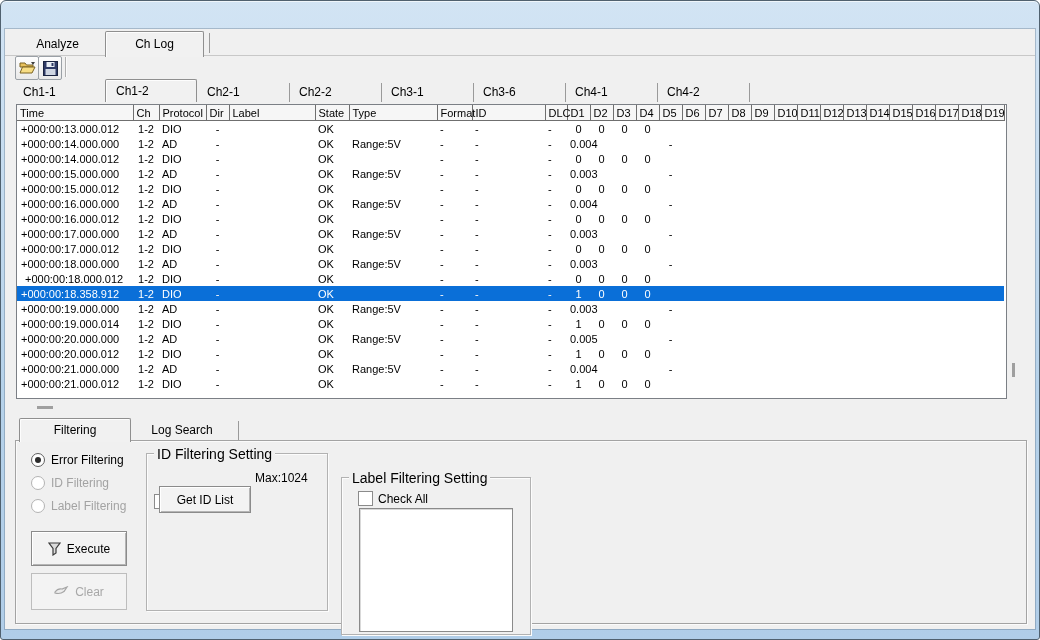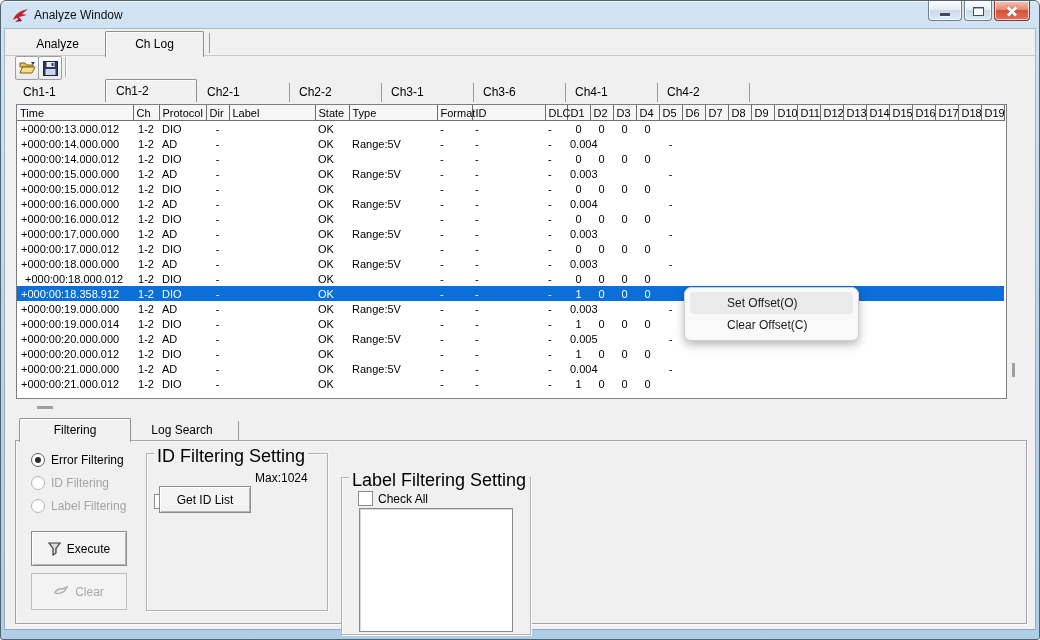--- a/index.html
+++ b/index.html
@@ -71,61 +71,40 @@
         display:flex;align-items:center;justify-content:center;font-size:12px;color:#000;gap:6px;}
   .btn3d.disabled{border-color:#bdbdbd;box-shadow:none;color:#a8a8a8;}
   .exec{left:26px;top:502px;width:94px;height:33px;}
   .clear{left:26px;top:544px;width:94px;height:35px;}
   .getid{left:12px;top:12px;width:90px;height:25px;position:absolute;margin-top:20px;}
   
   .group{position:absolute;border:1px solid #b2b2b2;box-shadow:1px 1px 0 #fcfcfc, inset 1px 1px 0 #fcfcfc;
         z-index:4;background:#f0f0f0;}
   .g1{left:141px;top:424px;width:180px;height:156px;}
   .g2{left:336px;top:424px;width:188px;height:156px;margin-top:24px;}
-  .legend{position:absolute;top:-8px;left:7px;background:#f0f0f0;padding:0 3px;font-size:18px;color:#000;}
+  .legend{position:absolute;top:-8px;left:7px;background:#f0f0f0;padding:0 3px;font-size:14px;color:#000;}
   .maxlbl{position:absolute;left:108px;top:17px;font-size:12px;color:#000;}
   .check{position:absolute;display:flex;align-items:center;}
   .cb{width:13px;height:13px;border:1px solid #8b8b8b;background:#fff;margin-right:5px;flex:0 0 auto;}
   .cbl{font-size:12px;color:#000;}
   .listbox{position:absolute;left:17px;top:30px;width:152px;height:122px;background:#fff;
         border:1px solid #8a8a8a;box-shadow:inset 1px 1px 0 #d9d9d9;}
   
   .ctxmenu{position:absolute;left:683px;top:286px;width:173px;background:#f9f9f9;
         border:1px solid #cfcfcf;border-radius:7px;box-shadow:0 4px 10px rgba(0,0,0,.28);
         padding:4px 0;z-index:20;}
   .mi{height:22px;line-height:22px;font-size:12px;color:#1b1b1b;padding-left:37px;margin:0 5px;
         border-radius:4px;}
   .mi.hl{background:#eaeaea;}
   svg{display:block;}
 </style>
 </head>
 <body>
 
 <div class="win">
-  <div class="titlebar">
-    <svg class="app-icon" width="18" height="17" viewBox="0 0 18 17">
-      <path d="M1 13 C4 6 8 4 16 2 L10 7 L15 8 L7 10 L9 15 L5 11 Z" fill="#c2222c"></path>
-      <path d="M3 15 L8 11 L10 14 Z" fill="#8f1620"></path>
-    </svg>
-    <div class="title">Analyze Window</div>
-    <div class="winbtns">
-      <div class="wbtn min">
-        <div class="g-min"></div>
-      </div>
-      <div class="wbtn max">
-        <div class="g-max"></div>
-      </div>
-      <div class="wbtn close">
-        <div class="g-close">
-            <i></i>
-            <i></i>
-          </div>
-      </div>
-    </div>
-  </div>
 
   <div class="client">
     <div id="main-tabs">
         <div class="tab" style="left: 5px; width: 95px; top: 5px; height: 21px; line-height: 21px;">Analyze</div>
         <div class="tab sel" style="left: 100px; width: 97px; top: 2px; height: 25px; line-height: 24px;">Ch Log</div>
         <div class="tabdiv" style="left: 204px; top: 4px; height: 20px;"></div>
       </div>
     <div class="strip-line"></div>
 
     <div class="tbtn" style="left:10px">
@@ -845,17 +824,13 @@
     <div class="group g2">
       <span class="legend">Label Filtering Setting</span>
       <div class="check" style="left:16px;top:13px">
         <span class="cb"></span>
         <span class="cbl">Check All</span>
       </div>
       <div class="listbox"></div>
     </div>
   </div>
 
-  <div class="ctxmenu" id="ctxmenu">
-      <div class="mi hl">Set Offset(O)</div>
-      <div class="mi">Clear Offset(C)</div>
-    </div>
 </div>
 
 </body></html>

